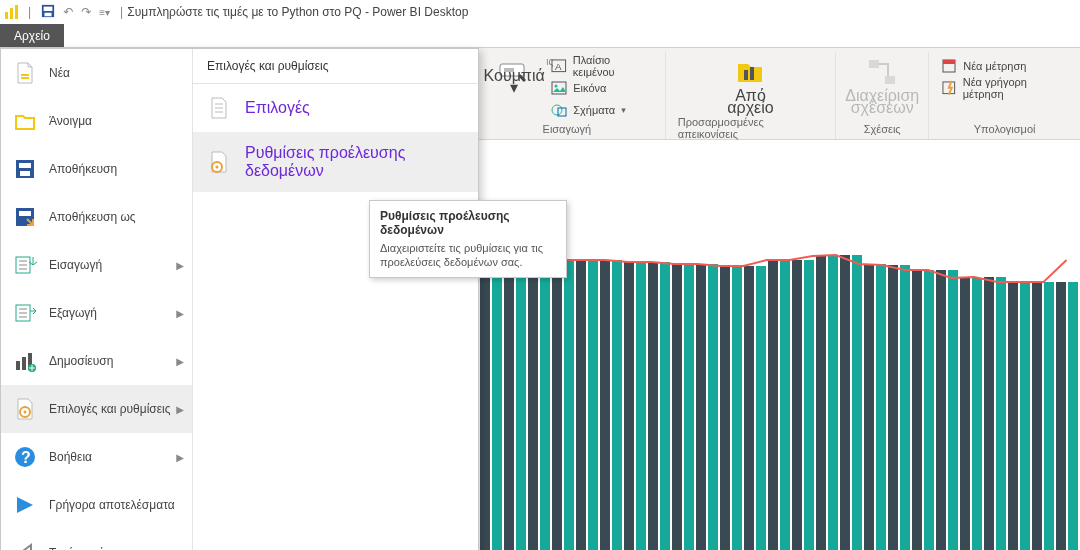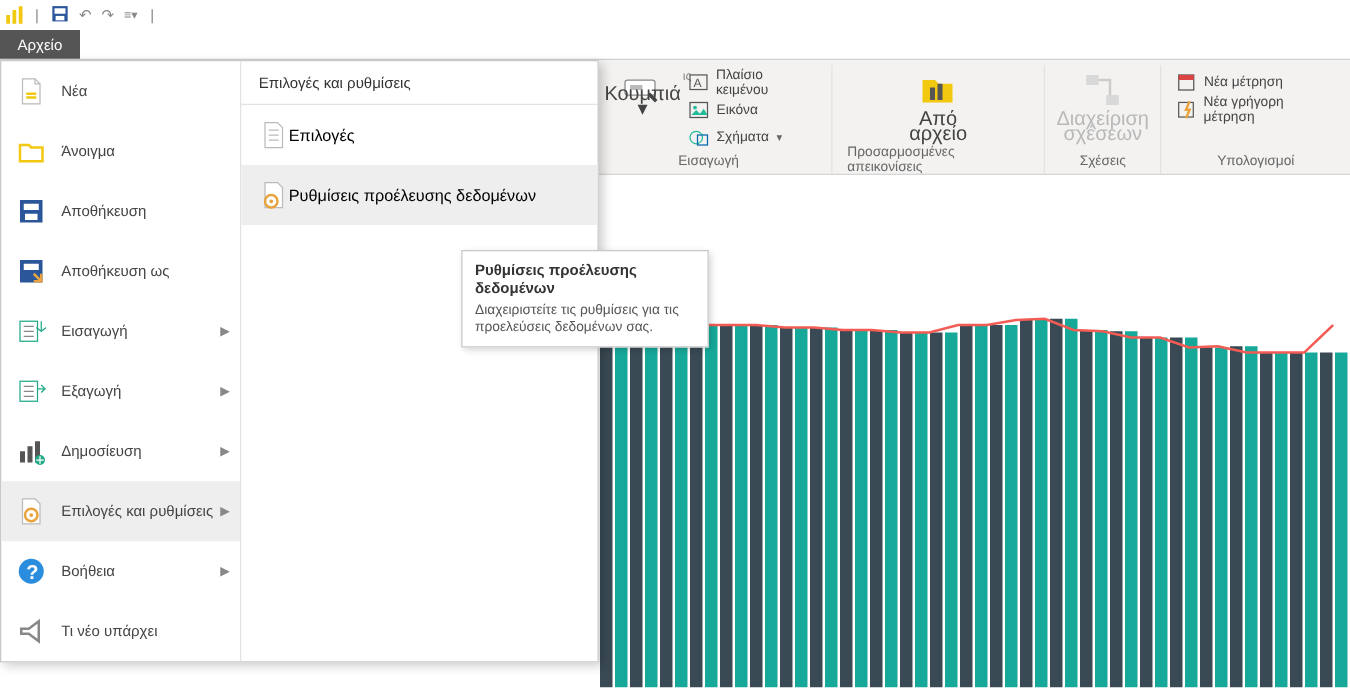--- a/index.html
+++ b/index.html
@@ -34,21 +34,21 @@
 
   
   .backstage { position:absolute; left:0; top:48px; width:479px; background:#fff; border:1px solid #c8c8c8; box-shadow:3px 3px 8px rgba(0,0,0,.2); display:flex; z-index:50; }
   .bs-col1 { width:192px; border-right:1px solid #e3e3e3; }
   .bs-col2 { flex:1; }
   .bs-item { display:flex; align-items:center; gap:12px; padding:12px 12px; font-size:12px; color:#444; position:relative; }
   .bs-item.hover { background:#eee; }
   .bs-item .arrow { position:absolute; right:8px; color:#888; font-size:10px; }
   .bs-item .ic { width:24px; height:24px; flex:none; }
   .bs-header { padding:10px 14px; font-size:12px; color:#333; border-bottom:1px solid #e3e3e3; }
-  .bs-sub { display:flex; align-items:center; padding:12px 14px; font-size:13px; color:#000000; }
+  .bs-sub { display:flex; align-items:center; gap:14px; padding:12px 14px; font-size:16px; color:#6d28d9; }
   .bs-sub.hover { background:#eee; }
   .bs-sub .ic { width:24px; height:24px; flex:none; }
 
   
   .tooltip { position:absolute; left:369px; top:200px; width:198px; background:#fff; border:1px solid #c8c8c8; box-shadow:2px 2px 6px rgba(0,0,0,.2); padding:8px 10px; z-index:60; }
   .tt-title { font-weight:600; font-size:12px; color:#333; margin-bottom:4px; }
   .tt-body  { font-size:11px; color:#555; line-height:14px; }
 
   
   .canvas { position:absolute; left:440px; top:140px; right:0; bottom:0; }
@@ -75,20 +75,21 @@
     <span><svg width="14" height="14" viewBox="0 0 16 16">
           <rect x="1" y="1" width="14" height="14" fill="#2b579a"></rect>
           <rect x="3" y="3" width="10" height="5" fill="#fff"></rect>
           <rect x="4" y="10" width="8" height="4" fill="#fff"></rect>
         </svg></span>
     <span style="color:#888;">↶</span>
     <span style="color:#888;">↷</span>
     <span style="color:#888;font-size:10px;">≡▾</span>
   </div>
   <span class="title-sep">|</span>
+  <span class="title-text">Συμπληρώστε τις τιμές με το Python στο PQ - Power BI Desktop</span>
 </div>
 
 <div class="tabrow">
   <div class="filetab">Αρχείο</div>
 </div>
 
 <div class="ribbon">
   <div style="width:481px;"></div>
 
   <div class="rgroup">
@@ -255,20 +256,26 @@
     <div class="bs-item">
         <span class="ic"><svg viewBox="0 0 24 24">
             <circle cx="12" cy="12" r="10" fill="#2a8dde"></circle>
             <text x="8" y="18" font-size="16" fill="#fff" font-weight="bold">?</text>
           </svg></span>
         <span>Βοήθεια</span>
         <span class="arrow">▶</span>
       </div>
     <div class="bs-item">
         <span class="ic"><svg viewBox="0 0 24 24">
+            <path d="M4 4 L20 12 L4 20 Z" fill="#2a8dde"></path>
+          </svg></span>
+        <span>Γρήγορα αποτελέσματα</span>
+      </div>
+    <div class="bs-item">
+        <span class="ic"><svg viewBox="0 0 24 24">
             <path d="M4 10 h6 l8 -6 v16 l-8 -6 h-6 z" fill="none" stroke="#888" stroke-width="2"></path>
           </svg></span>
         <span>Τι νέο υπάρχει</span>
       </div>
   </div>
   <div class="bs-col2">
     <div class="bs-header">Επιλογές και ρυθμίσεις</div>
     <div class="bs-sub">
         <span class="ic"><svg viewBox="0 0 24 24">
             <path d="M5 2 h10 l4 4 v16 h-14 z" fill="#fff" stroke="#bbb"></path>

